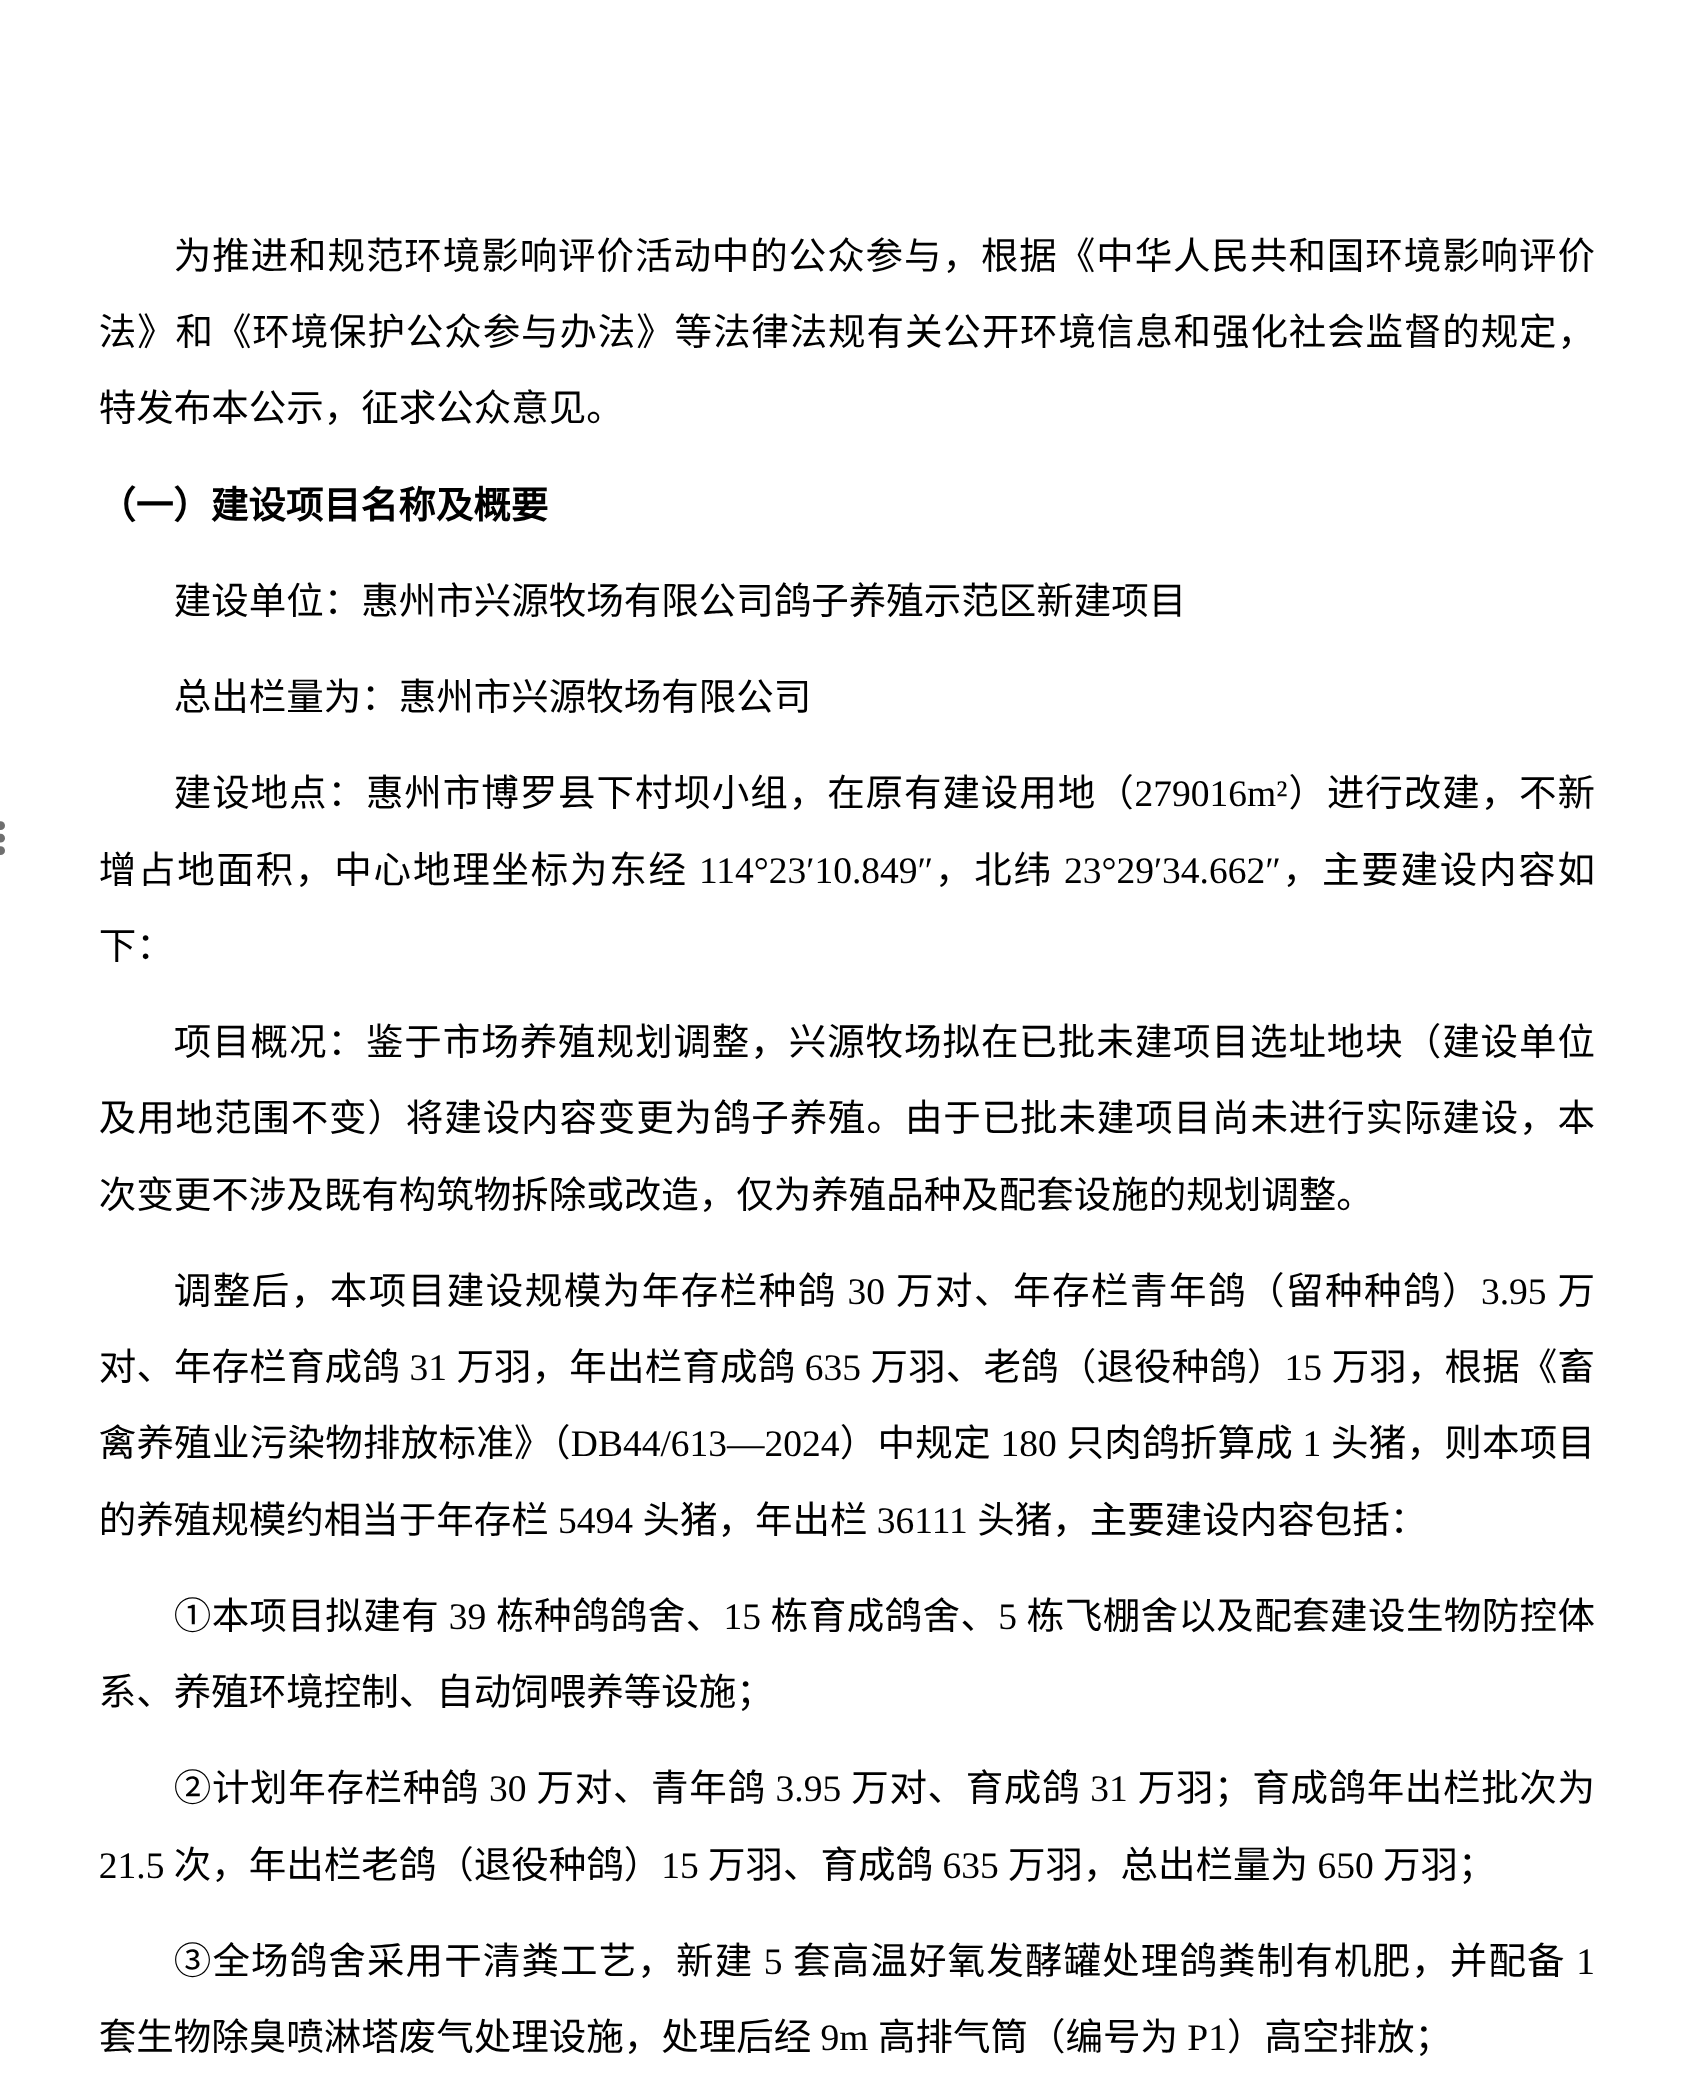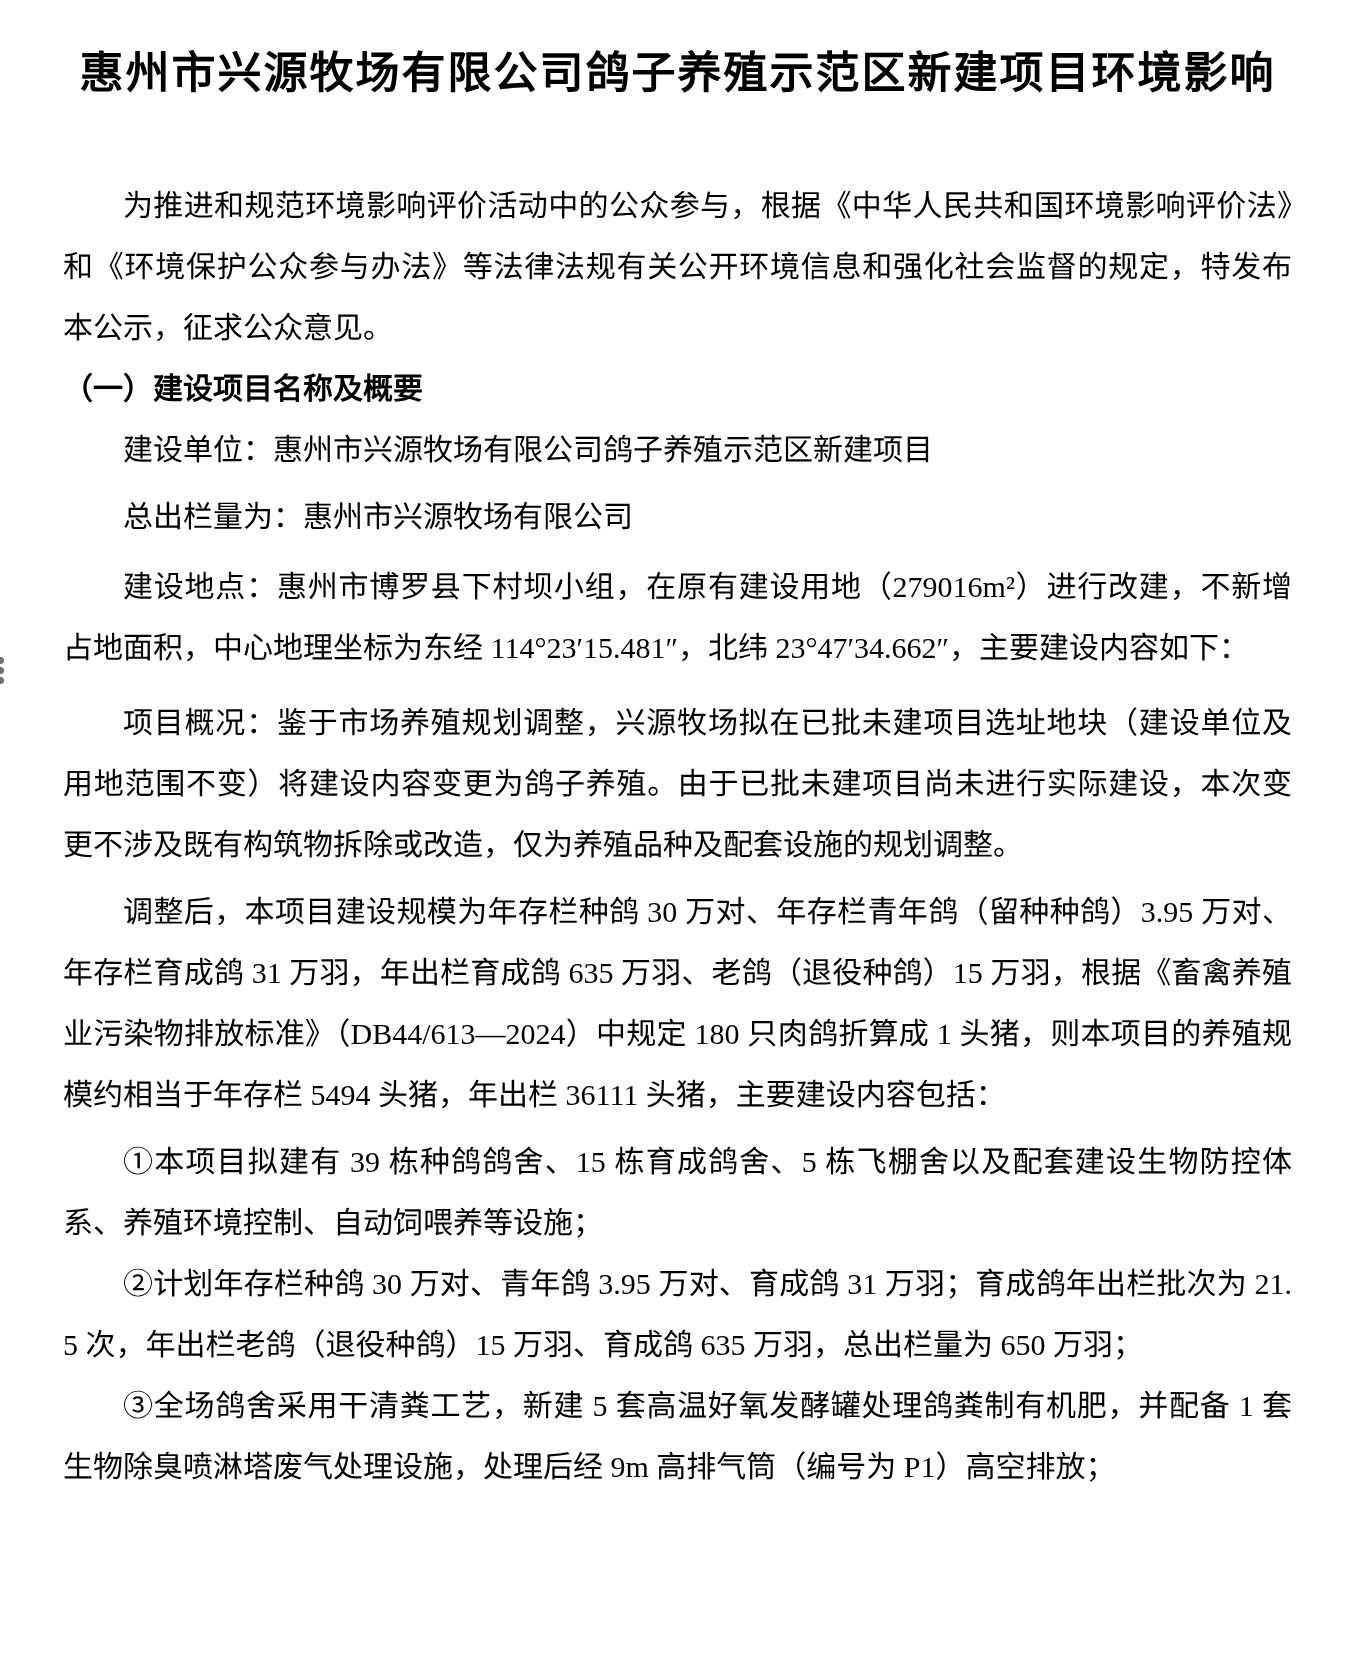--- a/index.html
+++ b/index.html
@@ -24,21 +24,21 @@
     font-size: 44px;
     line-height: 93px;
     text-align: center;
     letter-spacing: 2px;
     margin: 0 0 56px 0;
   }
   .p {
     font-size: 30px;
     line-height: 61px;
     text-align: justify;
-    margin: 0;
+    margin: 16px;
     word-break: break-all;
   }
   .indent { text-indent: 2em; }
   .heading { font-weight: 700; }
   .sp-sm { margin-top: 6px; }
   .sp-md { margin-top: 9px; }
   .sp-lg { margin-top: 14px; }
   .edge-dots {
     position: absolute;
     left: -3px;
@@ -59,32 +59,32 @@
 
 <div class="edge-dots">
   <span class="dot"></span>
   <span class="dot"></span>
   <span class="dot"></span>
 </div>
 
 <div class="doc">
 
   <h1 class="title">
-    <span>惠州市兴源牧场有限公司鸽子养殖示范区新建项目环境影响</span><br>
+    <br>
   </h1>
 
   <p class="p indent">为推进和规范环境影响评价活动中的公众参与，根据《中华人民共和国环境影响评价法》和《环境保护公众参与办法》等法律法规有关公开环境信息和强化社会监督的规定，特发布本公示，征求公众意见。</p>
 
   <p class="p heading">（一）建设项目名称及概要</p>
 
   <p class="p indent">建设单位：惠州市兴源牧场有限公司鸽子养殖示范区新建项目</p>
 
   <p class="p indent sp-sm">总出栏量为：惠州市兴源牧场有限公司</p>
 
-  <p class="p indent sp-md">建设地点：惠州市博罗县下村坝小组，在原有建设用地（279016m²）进行改建，不新增占地面积，中心地理坐标为东经 114°23′15.481″，北纬 23°47′34.662″，主要建设内容如下：</p>
+  <p class="p indent sp-md">建设地点：惠州市博罗县下村坝小组，在原有建设用地（279016m²）进行改建，不新增占地面积，中心地理坐标为东经 114°23′10.849″，北纬 23°29′34.662″，主要建设内容如下：</p>
 
 
   <p class="p indent sp-lg">项目概况：鉴于市场养殖规划调整，兴源牧场拟在已批未建项目选址地块（建设单位及用地范围不变）将建设内容变更为鸽子养殖。由于已批未建项目尚未进行实际建设，本次变更不涉及既有构筑物拆除或改造，仅为养殖品种及配套设施的规划调整。</p>
 
   <p class="p indent sp-sm">调整后，本项目建设规模为年存栏种鸽 30 万对、年存栏青年鸽（留种种鸽）3.95 万对、年存栏育成鸽 31 万羽，年出栏育成鸽 635 万羽、老鸽（退役种鸽）15 万羽，根据《畜禽养殖业污染物排放标准》（DB44/613—2024）中规定 180 只肉鸽折算成 1 头猪，则本项目的养殖规模约相当于年存栏 5494 头猪，年出栏 36111 头猪，主要建设内容包括：</p>
 
   <p class="p indent sp-sm">①本项目拟建有 39 栋种鸽鸽舍、15 栋育成鸽舍、5 栋飞棚舍以及配套建设生物防控体系、养殖环境控制、自动饲喂养等设施；</p>
 
   <p class="p indent">②计划年存栏种鸽 30 万对、青年鸽 3.95 万对、育成鸽 31 万羽；育成鸽年出栏批次为 21.5 次，年出栏老鸽（退役种鸽）15 万羽、育成鸽 635 万羽，总出栏量为 650 万羽；</p>
 

